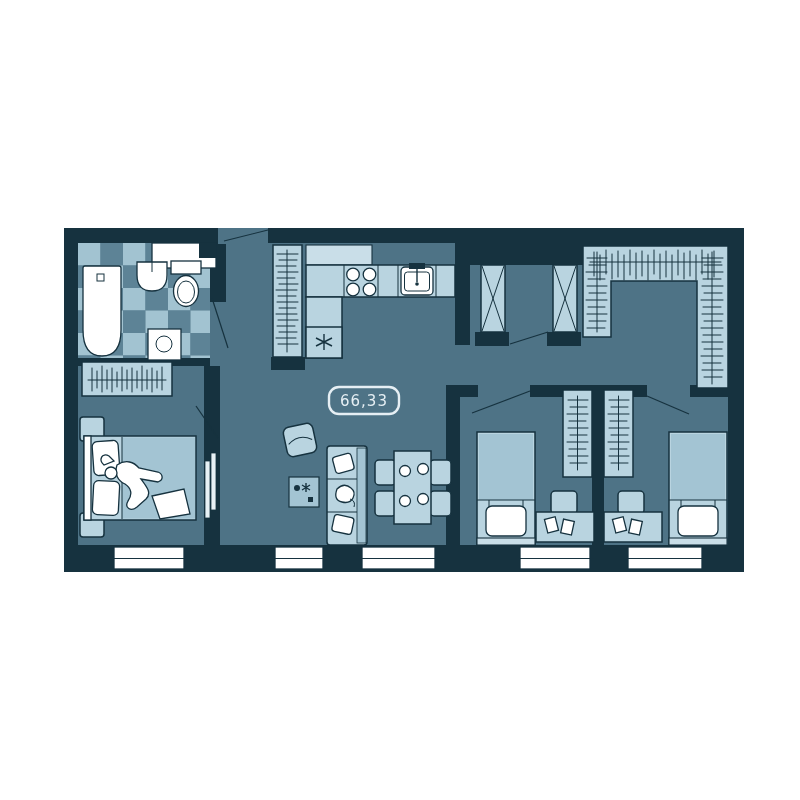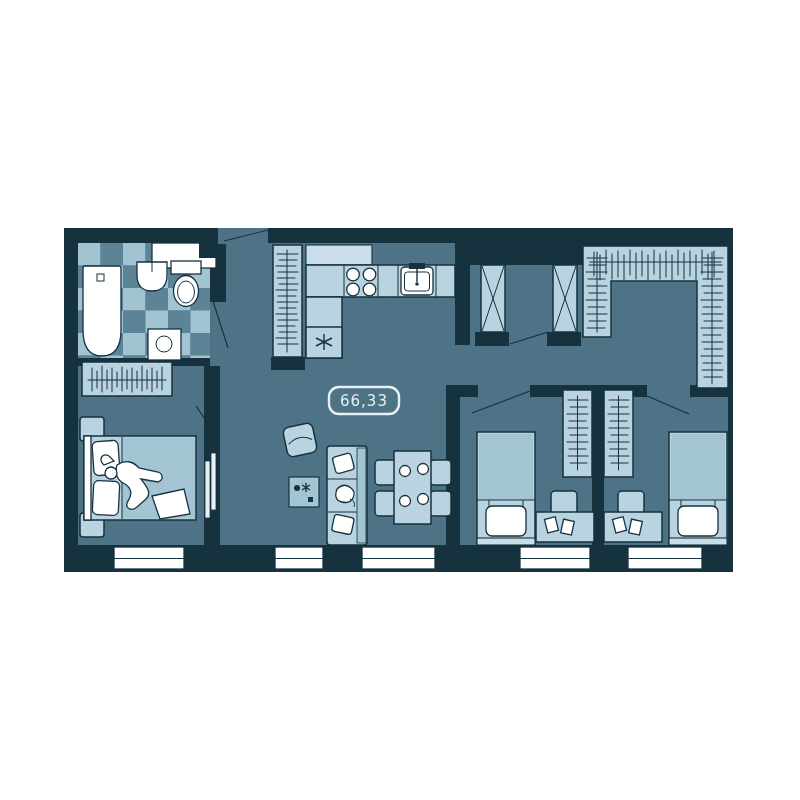--- a/index.html
+++ b/index.html
@@ -1,21 +1,21 @@
 <!DOCTYPE html>
 <html style="--page-bg: #ffffff; --wall: #16323f; --floor: #4e7386; --furniture: #b9d4e0; --furniture-soft: #a3c4d3; --furniture-pale: #c9dee8; --fixture: #ffffff; --tile-light: #a2c3d1; --tile-dark: #5d8396; --label: #e6eff4;"><head>
 <meta charset="utf-8">
 <style>
   :root{
     --page-bg:#ffffff; --wall:#16323f; --floor:#4e7386;
     --furniture:#b9d4e0; --furniture-soft:#a3c4d3; --furniture-pale:#c9dee8;
     --fixture:#ffffff; --tile-light:#a2c3d1; --tile-dark:#5d8396; --label:#e6eff4;
   }
   html,body{margin:0;padding:0;background:var(--page-bg);}
-  .stage{position:relative;width:733px;height:800px;background:var(--page-bg);overflow:hidden;}
+  .stage{position:relative;width:800px;height:800px;background:var(--page-bg);overflow:hidden;}
   svg{display:block;position:absolute;left:0;top:0;}
   .wall{fill:var(--wall);}
   .floor{fill:var(--floor);}
   .furn{fill:var(--furniture);stroke:var(--wall);stroke-width:1.5;}
   .soft{fill:var(--furniture-soft);}
   .pale{fill:var(--furniture-pale);stroke:var(--wall);stroke-width:1.1;}
   .fixture{fill:var(--fixture);stroke:var(--wall);stroke-width:1.3;}
   .ln{stroke:var(--wall);fill:none;stroke-width:1;}
   .ln2{stroke:var(--wall);fill:none;stroke-width:1.4;}
   .hanger{stroke:var(--wall);fill:none;stroke-width:1;stroke-linecap:round;}

